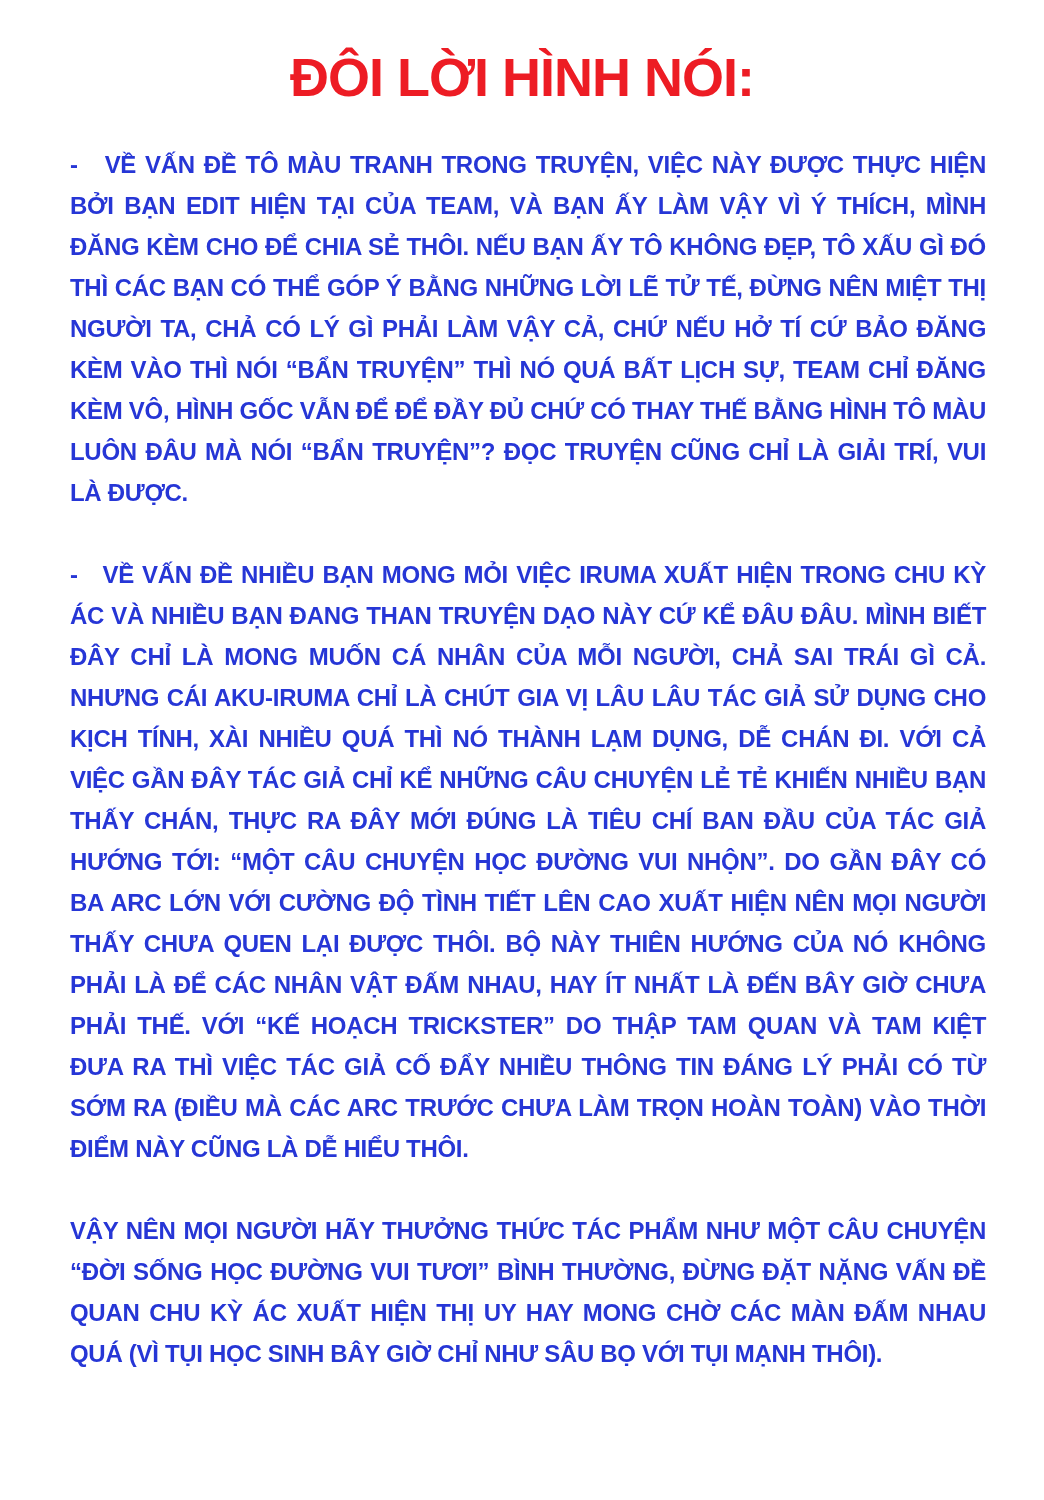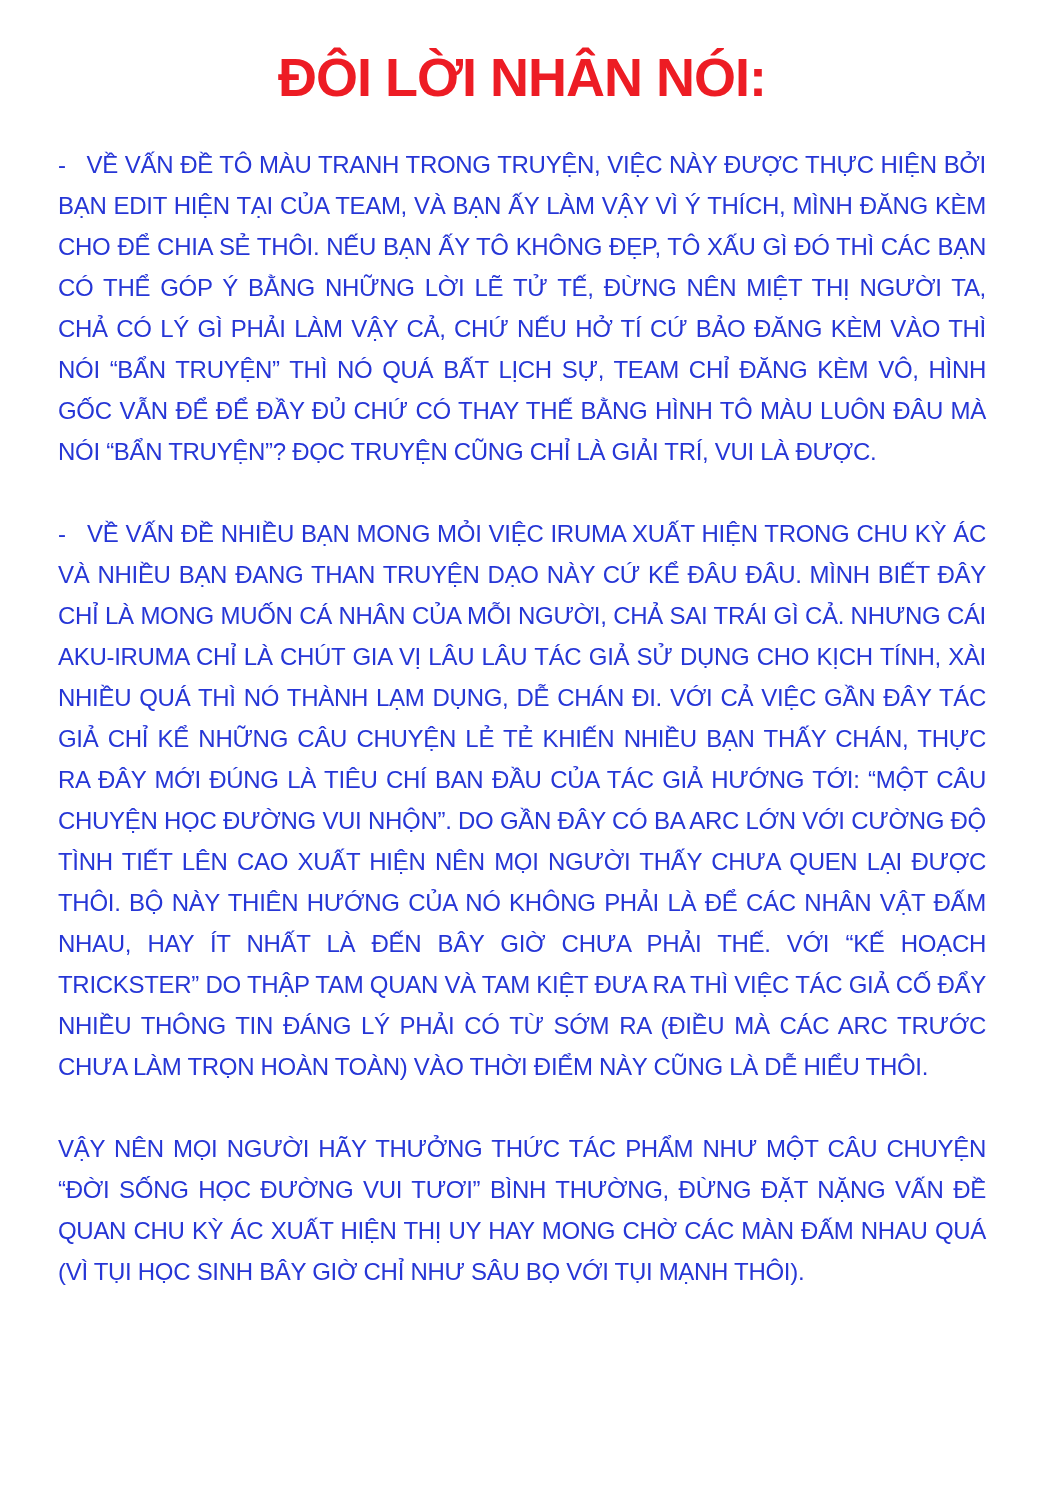--- a/index.html
+++ b/index.html
@@ -24,38 +24,38 @@
     margin: 42px 0 32px 0;
     text-align: center;
     font-size: 54px;
     line-height: 70px;
     font-weight: bold;
     letter-spacing: -1px;
     color: #ed1c24;
     font-family: "Liberation Sans", sans-serif;
   }
   .para {
-    margin: 0 0 41px 0;
+    margin: 0 0 41px 12px;
     font-size: 24px;
     line-height: 41px;
-    font-weight: normal;
+    font-weight: bold;
     letter-spacing: -0.3px;
     color: #2636d6;
     text-align: justify;
     text-justify: inter-word;
     font-family: "Liberation Sans", sans-serif;
   }
   .para:last-child {
     margin-bottom: 0;
   }
 </style>
 </head>
 <body style="background: rgb(255, 255, 255);">
 
 <div class="page" style="background: rgb(255, 255, 255);">
-  <h1 class="title" style="color: rgb(237, 28, 36);">ĐÔI LỜI NHÂN NÓI:</h1>
+  <h1 class="title" style="color: rgb(237, 28, 36);">ĐÔI LỜI HÌNH NÓI:</h1>
 
   <p class="para" style="color: rgb(38, 54, 214);">-&nbsp;&nbsp; VỀ VẤN ĐỀ TÔ MÀU TRANH TRONG TRUYỆN, VIỆC NÀY ĐƯỢC THỰC HIỆN BỞI BẠN EDIT HIỆN TẠI CỦA TEAM, VÀ BẠN ẤY LÀM VẬY VÌ Ý THÍCH, MÌNH ĐĂNG KÈM CHO ĐỂ CHIA SẺ THÔI. NẾU BẠN ẤY TÔ KHÔNG ĐẸP, TÔ XẤU GÌ ĐÓ THÌ CÁC BẠN CÓ THỂ GÓP Ý BẰNG NHỮNG LỜI LẼ TỬ TẾ, ĐỪNG NÊN MIỆT THỊ NGƯỜI TA, CHẢ CÓ LÝ GÌ PHẢI LÀM VẬY CẢ, CHỨ NẾU HỞ TÍ CỨ BẢO ĐĂNG KÈM VÀO THÌ NÓI “BẨN TRUYỆN” THÌ NÓ QUÁ BẤT LỊCH SỰ, TEAM CHỈ ĐĂNG KÈM VÔ, HÌNH GỐC VẪN ĐỂ ĐỂ ĐẦY ĐỦ CHỨ CÓ THAY THẾ BẰNG HÌNH TÔ MÀU LUÔN ĐÂU MÀ NÓI “BẨN TRUYỆN”? ĐỌC TRUYỆN CŨNG CHỈ LÀ GIẢI TRÍ, VUI LÀ ĐƯỢC.</p>
 
   <p class="para" style="color: rgb(38, 54, 214);">-&nbsp;&nbsp; VỀ VẤN ĐỀ NHIỀU BẠN MONG MỎI VIỆC IRUMA XUẤT HIỆN TRONG CHU KỲ ÁC VÀ NHIỀU BẠN ĐANG THAN TRUYỆN DẠO NÀY CỨ KỂ ĐÂU ĐÂU. MÌNH BIẾT ĐÂY CHỈ LÀ MONG MUỐN CÁ NHÂN CỦA MỖI NGƯỜI, CHẢ SAI TRÁI GÌ CẢ. NHƯNG CÁI AKU-IRUMA CHỈ LÀ CHÚT GIA VỊ LÂU LÂU TÁC GIẢ SỬ DỤNG CHO KỊCH TÍNH, XÀI NHIỀU QUÁ THÌ NÓ THÀNH LẠM DỤNG, DỄ CHÁN ĐI. VỚI CẢ VIỆC GẦN ĐÂY TÁC GIẢ CHỈ KỂ NHỮNG CÂU CHUYỆN LẺ TẺ KHIẾN NHIỀU BẠN THẤY CHÁN, THỰC RA ĐÂY MỚI ĐÚNG LÀ TIÊU CHÍ BAN ĐẦU CỦA TÁC GIẢ HƯỚNG TỚI: “MỘT CÂU CHUYỆN HỌC ĐƯỜNG VUI NHỘN”. DO GẦN ĐÂY CÓ BA ARC LỚN VỚI CƯỜNG ĐỘ TÌNH TIẾT LÊN CAO XUẤT HIỆN NÊN MỌI NGƯỜI THẤY CHƯA QUEN LẠI ĐƯỢC THÔI. BỘ NÀY THIÊN HƯỚNG CỦA NÓ KHÔNG PHẢI LÀ ĐỂ CÁC NHÂN VẬT ĐẤM NHAU, HAY ÍT NHẤT LÀ ĐẾN BÂY GIỜ CHƯA PHẢI THẾ. VỚI “KẾ HOẠCH TRICKSTER” DO THẬP TAM QUAN VÀ TAM KIỆT ĐƯA RA THÌ VIỆC TÁC GIẢ CỐ ĐẨY NHIỀU THÔNG TIN ĐÁNG LÝ PHẢI CÓ TỪ SỚM RA (ĐIỀU MÀ CÁC ARC TRƯỚC CHƯA LÀM TRỌN HOÀN TOÀN) VÀO THỜI ĐIỂM NÀY CŨNG LÀ DỄ HIỂU THÔI.</p>
 
   <p class="para" style="color: rgb(38, 54, 214);">VẬY NÊN MỌI NGƯỜI HÃY THƯỞNG THỨC TÁC PHẨM NHƯ MỘT CÂU CHUYỆN “ĐỜI SỐNG HỌC ĐƯỜNG VUI TƯƠI” BÌNH THƯỜNG, ĐỪNG ĐẶT NẶNG VẤN ĐỀ QUAN CHU KỲ ÁC XUẤT HIỆN THỊ UY HAY MONG CHỜ CÁC MÀN ĐẤM NHAU QUÁ (VÌ TỤI HỌC SINH BÂY GIỜ CHỈ NHƯ SÂU BỌ VỚI TỤI MẠNH THÔI).</p>
 </div>
 
 </body></html>

